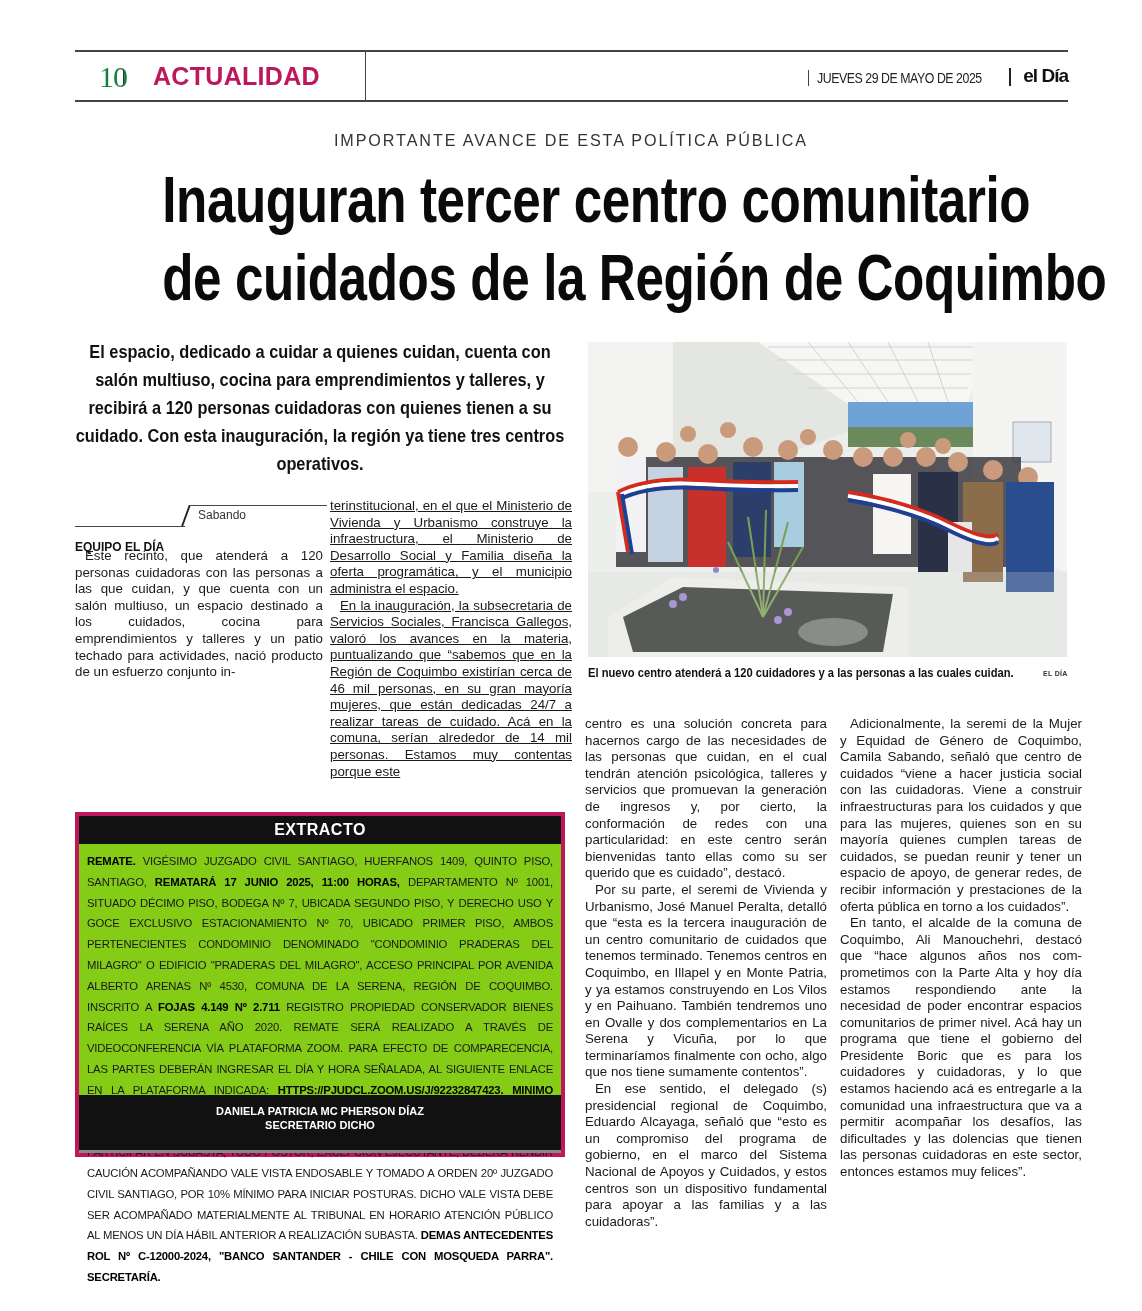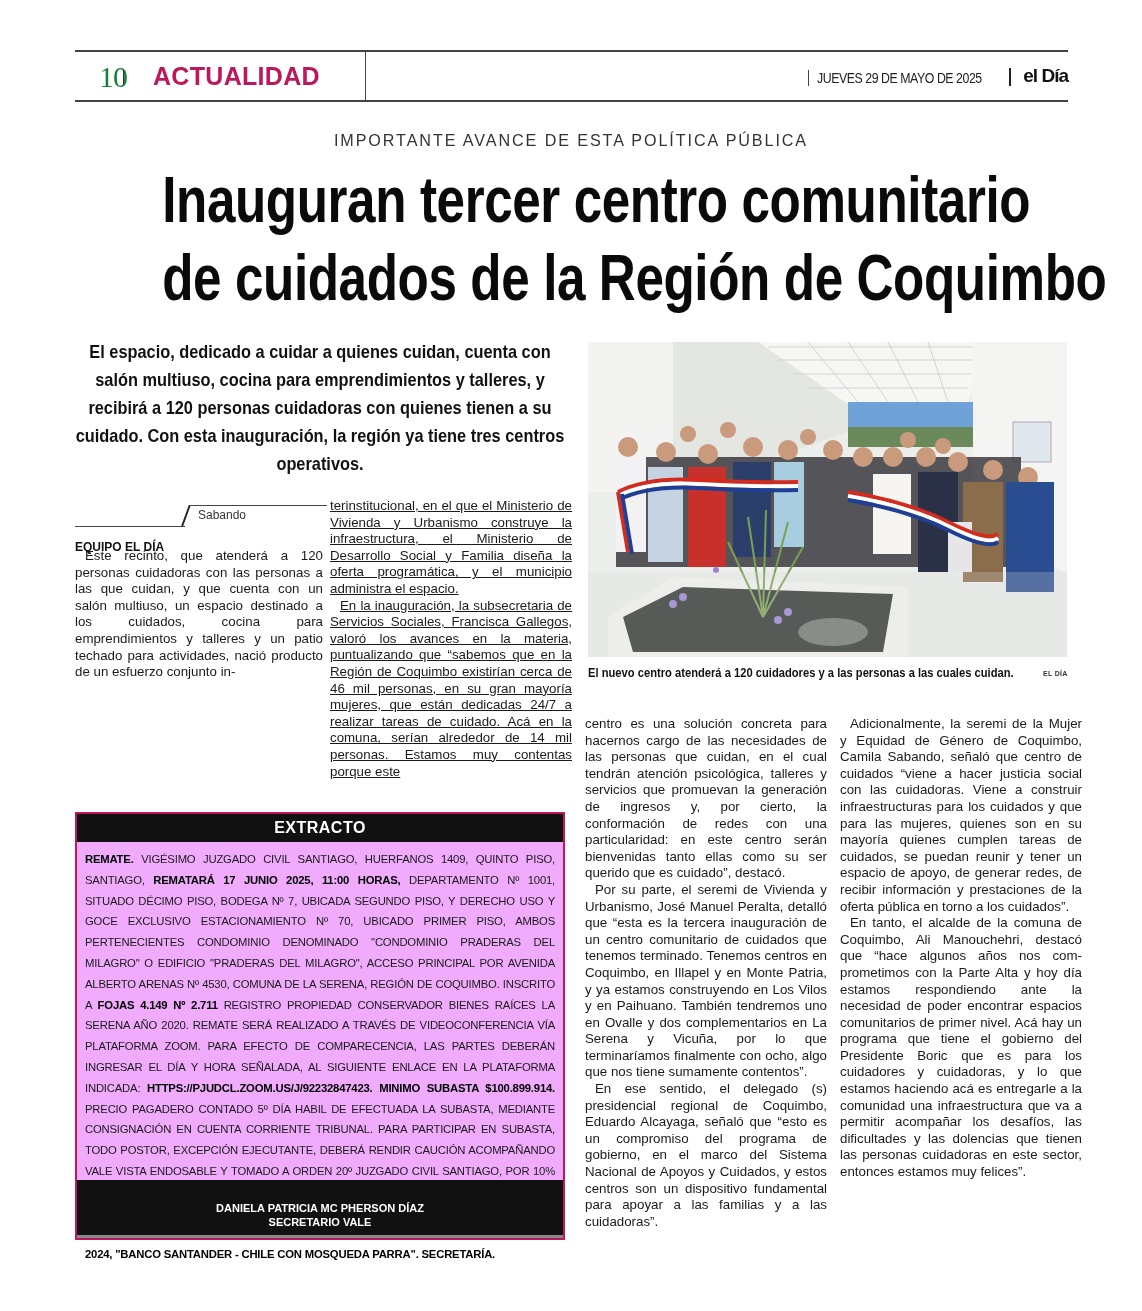--- a/index.html
+++ b/index.html
@@ -57,30 +57,30 @@
   
   .photo { position: absolute; left: 588px; top: 342px; width: 479px; height: 315px; overflow: hidden;
     background: #e9ebe8; }
   .photo svg { display: block; }
   .caption { position: absolute; left: 588px; top: 665px; width: 430px; font-weight: bold;
     font-size: 13px; color: #111; transform: scaleX(0.86); transform-origin: left; white-space: nowrap; }
   .credit { position: absolute; left: 1043px; top: 670px; font-size: 7px; font-weight: bold; color: #333;
     letter-spacing: 0.3px; }
 
   
-  .extracto { position: absolute; left: 75px; top: 812px; width: 490px; height: 428px;
-    border: 2px solid #be185d; background: #f0abfc; }
+  .extracto { position: absolute; left: 75px; top: 812px; width: 490px; height: 345px;
+    border: 4px solid #be185d; background: #84cc16; }
   .ex-header { height: 28px; background: #111; color: #fff; text-align: center;
     font-weight: bold; font-size: 16px; line-height: 28px; letter-spacing: 0.5px; }
   .ex-body { padding: 7px 8px 0 8px; font-size: 11.3px; line-height: 20.8px; text-align: justify;
     text-transform: uppercase; color: #1a1a1a; letter-spacing: -0.2px; }
   .ex-body b { font-weight: bold; color: #000; }
   .ex-footer { position: absolute; left: 0; bottom: 0; width: 100%; height: 58px; background: #111;
     color: #fff; text-align: center; font-weight: bold; font-size: 11px; line-height: 14px;
-    padding-top: 21px; border-bottom: 3px solid #888; }
+    padding-top: 9px; border-bottom: 3px solid #888; }
 </style>
 </head>
 <body>
 
 <header class="masthead">
   <span class="mh-page">10</span>
   <span class="mh-sep1"></span>
   <span class="mh-section">ACTUALIDAD</span>
   <span class="mh-divider"></span>
   <span class="mh-date-sep"></span>
@@ -213,15 +213,15 @@
   </svg>
 </figure>
 <div class="caption">El nuevo centro atenderá a 120 cuidadores y a las personas a las cuales cuidan.</div>
 <div class="credit">EL DÍA</div>
 
 <section class="extracto">
   <div class="ex-header">EXTRACTO</div>
   <div class="ex-body" id="ex-body"><b>REMATE.</b><span> VIGÉSIMO JUZGADO CIVIL SANTIAGO, HUERFANOS 1409, QUINTO PISO, SANTIAGO, </span><b>REMATARÁ 17 JUNIO 2025, 11:00 HORAS,</b><span> DEPARTAMENTO Nº 1001, SITUADO DÉCIMO PISO, BODEGA Nº 7, UBICADA SEGUNDO PISO, Y DERECHO USO Y GOCE EXCLUSIVO ESTACIONAMIENTO Nº 70, UBICADO PRIMER PISO, AMBOS PERTENECIENTES CONDOMINIO DENOMINADO "CONDOMINIO PRADERAS DEL MILAGRO" O EDIFICIO "PRADERAS DEL MILAGRO", ACCESO PRINCIPAL POR AVENIDA ALBERTO ARENAS Nº 4530, COMUNA DE LA SERENA, REGIÓN DE COQUIMBO. INSCRITO A </span><b>FOJAS 4.149 Nº 2.711</b><span> REGISTRO PROPIEDAD CONSERVADOR BIENES RAÍCES LA SERENA AÑO 2020. REMATE SERÁ REALIZADO A TRAVÉS DE VIDEOCONFERENCIA VÍA PLATAFORMA ZOOM. PARA EFECTO DE COMPARECENCIA, LAS PARTES DEBERÁN INGRESAR EL DÍA Y HORA SEÑALADA, AL SIGUIENTE ENLACE EN LA PLATAFORMA INDICADA: </span><b>HTTPS://PJUDCL.ZOOM.US/J/92232847423. MINIMO SUBASTA $100.899.914.</b><span> PRECIO PAGADERO CONTADO 5º DÍA HABIL DE EFECTUADA LA SUBASTA, MEDIANTE CONSIGNACIÓN EN CUENTA CORRIENTE TRIBUNAL. PARA PARTICIPAR EN SUBASTA, TODO POSTOR, EXCEPCIÓN EJECUTANTE, DEBERÁ RENDIR CAUCIÓN ACOMPAÑANDO VALE VISTA ENDOSABLE Y TOMADO A ORDEN 20º JUZGADO CIVIL SANTIAGO, POR 10% MÍNIMO PARA INICIAR POSTURAS. DICHO VALE VISTA DEBE SER ACOMPAÑADO MATERIALMENTE AL TRIBUNAL EN HORARIO ATENCIÓN PÚBLICO AL MENOS UN DÍA HÁBIL ANTERIOR A REALIZACIÓN SUBASTA. </span><b>DEMAS ANTECEDENTES ROL Nº C-12000-2024, "BANCO SANTANDER - CHILE CON MOSQUEDA PARRA". SECRETARÍA.</b></div>
   <div class="ex-footer">
     <div>DANIELA PATRICIA MC PHERSON DÍAZ</div>
-    <div>SECRETARIO VALE</div>
+    <div>SECRETARIO DICHO</div>
   </div>
 </section>
 
 </body></html>

